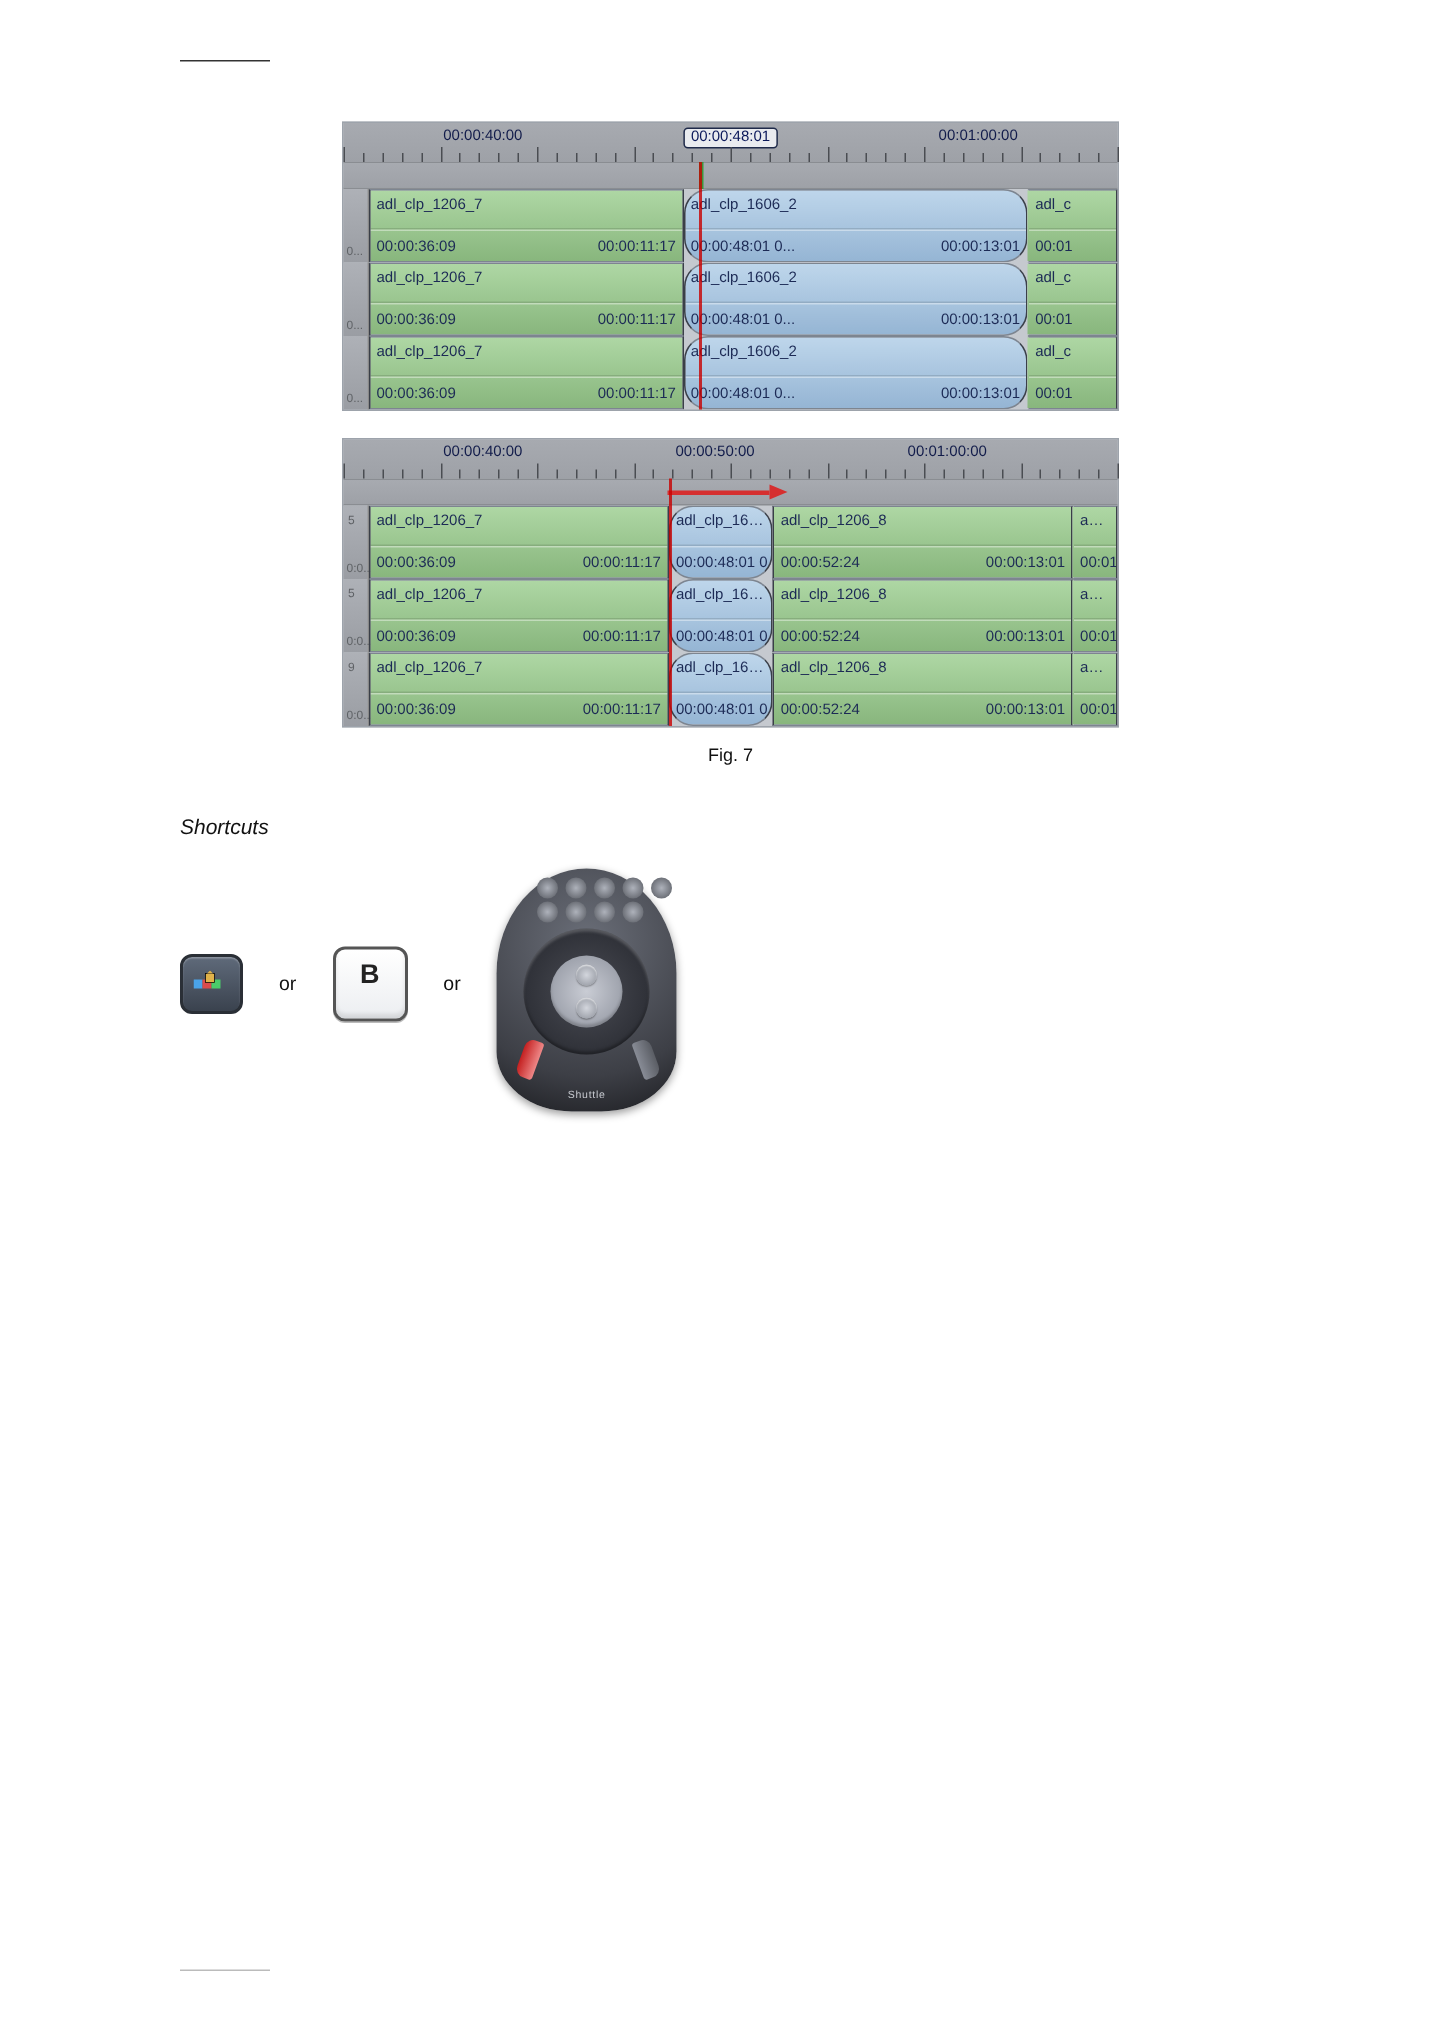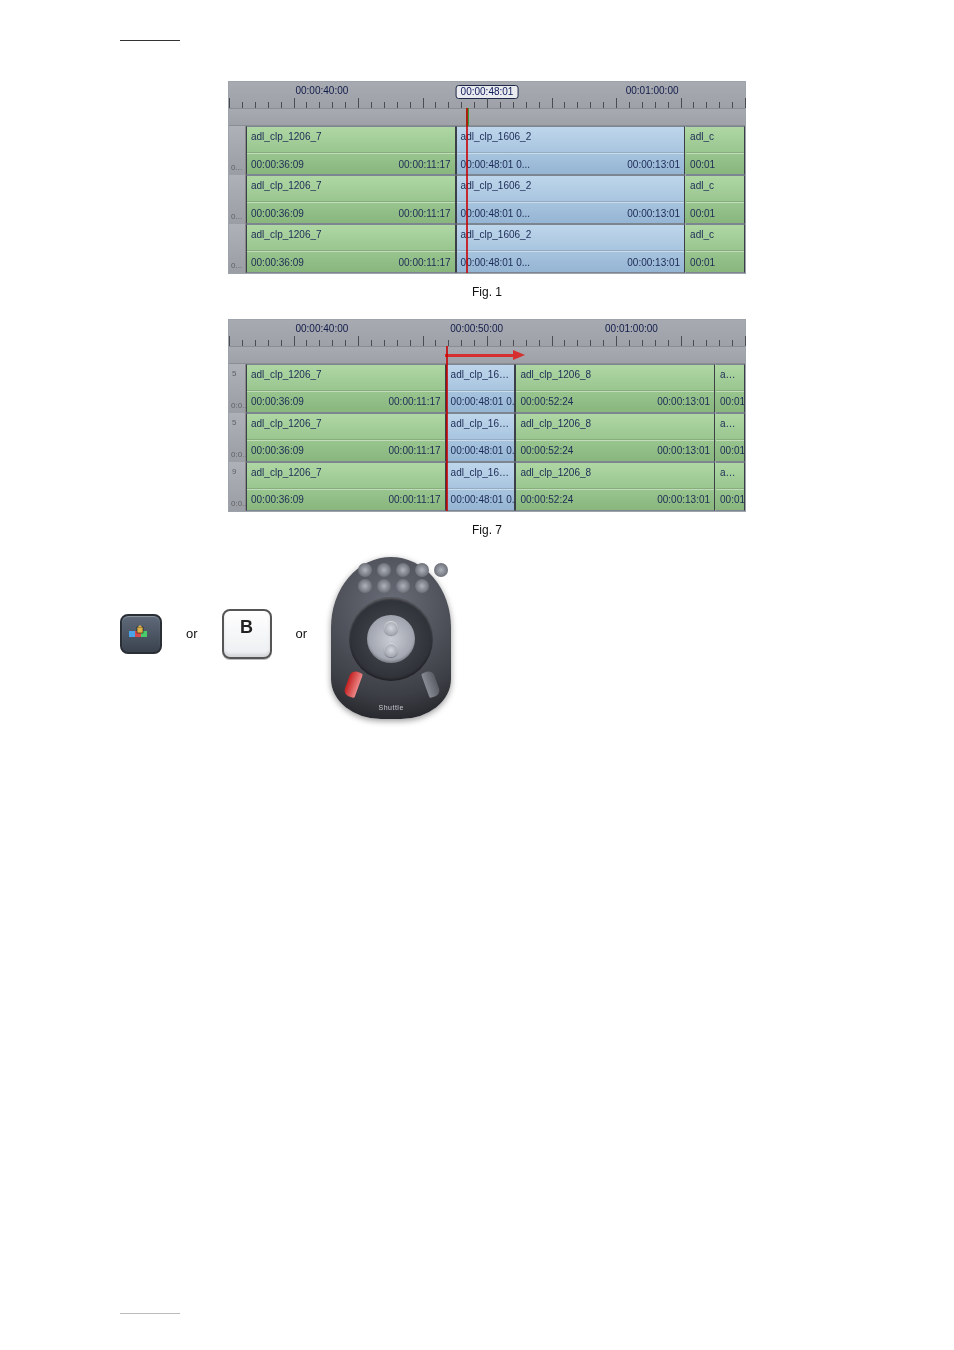--- a/index.html
+++ b/index.html
@@ -139,21 +139,21 @@
   }
   .clip .tc-row {
     height: 22px;
     border-top: 1px solid rgba(255,255,255,0.4);
     display:flex; justify-content:space-between; align-items:center;
     padding: 0 4px;
     box-sizing: border-box;
     white-space: nowrap;
   }
   .clip.green { background: linear-gradient(#aed7a4,#88b67d); }
-  .clip.blue  { background: linear-gradient(#bed6eb,#95b5d4); }
+  .clip.blue  { background: linear-gradient(#bed6eb,#95b5d4); border-radius: 16px; }
   .clip.partial { border-left: 1px solid transparent; }
 
   .caption { text-align:center; margin-top: 6px; font-size: 12px; }
 
   .subheading { font-size: 14px; font-style: italic; margin-top: 30px; margin-bottom: 10px; }
 
   .shortcuts-row {
     display:flex; align-items:center; gap: 24px; margin: 10px 0 18px 0;
   }
   .icon-colorbtn {
@@ -378,21 +378,20 @@
                   <span></span>
                 </div>
               </div>
             </div>
           </div>
         </div>
     <div class="nowline-green" id="f1-now" style="top: 26px; height: 18px; left: 237px;"></div>
     <div class="nowline-red" id="f1-redline" style="left: 237px;"></div>
   </div>
 </div>
-<div class="caption">Fig. 1</div>
 
 <div class="figure">
   <div class="timeline-box">
     <div class="ruler-band">
       <div class="ruler-labels" id="f2-ruler-labels">
             <div class="ruler-label" style="left: 18%;">00:00:40:00</div>
             <div class="ruler-label" style="left: 48%;">00:00:50:00</div>
             <div class="ruler-label" style="left: 78%;">00:01:00:00</div>
           </div>
       <div class="ruler-ticks" id="f2-ticks">
@@ -553,20 +552,21 @@
                 </div>
               </div>
             </div>
           </div>
         </div>
     <div class="nowline-red" id="f2-redline" style="left: 217px;"></div>
   </div>
 </div>
 <div class="caption">Fig. 7</div>
 
+<div class="subheading">Shortcuts</div>
 
 <div class="shortcuts-row">
   <div class="icon-colorbtn">
     <svg width="24" height="18" viewBox="0 0 24 18">
       <rect x="0" y="6" width="6" height="6" fill="#4aa3e8"></rect>
       <rect x="6" y="6" width="6" height="6" fill="#d94b4b"></rect>
       <rect x="12" y="6" width="6" height="6" fill="#4acb6a"></rect>
       <rect x="8" y="2" width="6" height="6" fill="#e0b24a" stroke="#000" stroke-width="0.5"></rect>
       <polygon points="11,0 13,2 9,2" fill="#e0b24a"></polygon>
     </svg>

